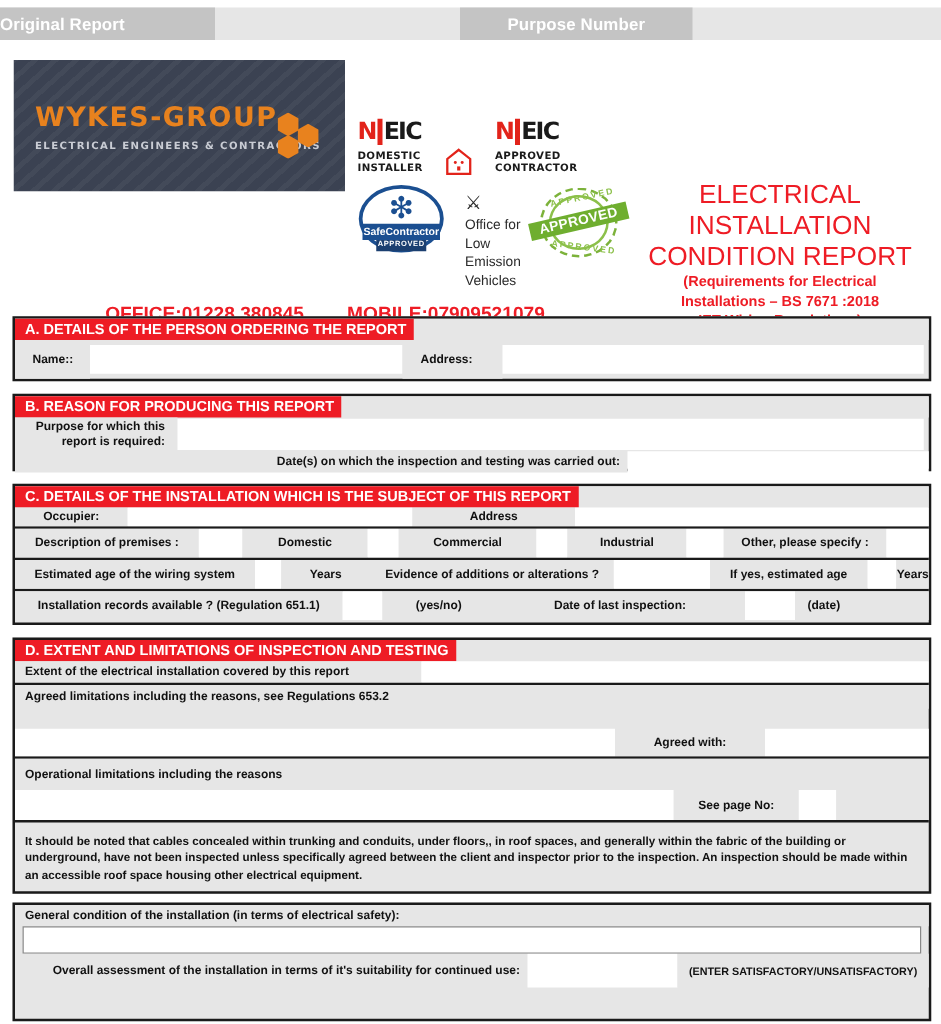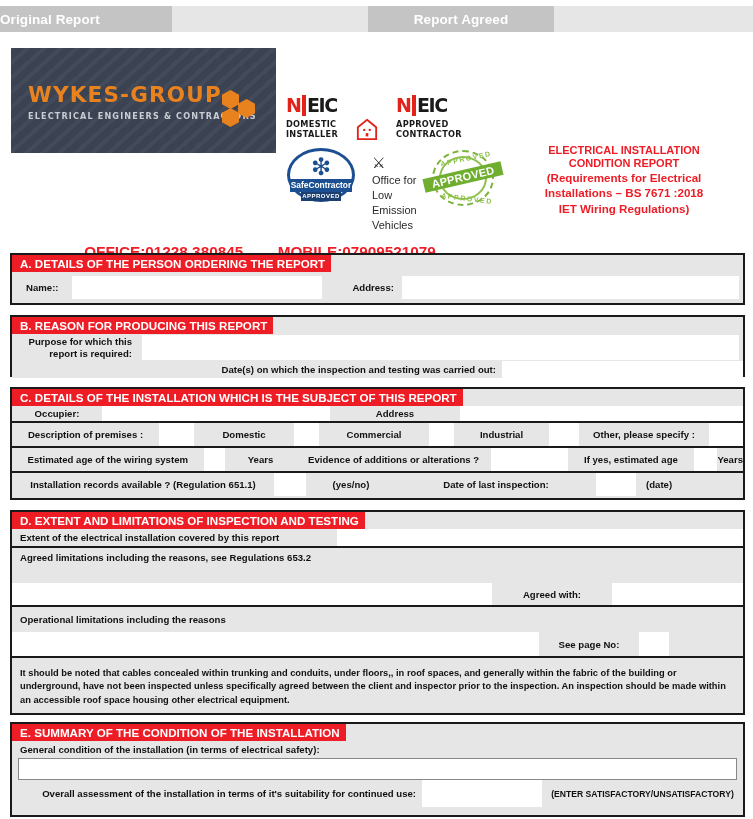--- a/index.html
+++ b/index.html
@@ -75,21 +75,21 @@
                 border: 2px solid #8cc04a; border-radius: 50%; }
   .appr-band { position: absolute; left: -9px; top: 20px; width: 80px; background: #6fae2f; color: #fff;
                font-size: 11px; font-weight: bold; text-align: center; transform: rotate(-13deg);
                letter-spacing: .3px; padding: 1px 0; }
   .appr-t { position: absolute; left: 8px; top: 5px; font-size: 7px; color: #8cc04a; font-weight: bold;
             letter-spacing: 1.6px; transform: rotate(-12deg); }
   .appr-b { position: absolute; left: 9px; bottom: 4px; font-size: 7px; color: #8cc04a; font-weight: bold;
             letter-spacing: 1.6px; transform: rotate(7deg); }
 
   .title-block { position: absolute; left: 500px; top: 106px; width: 248px; text-align: center; color: #ee1c25; }
-  .title-main { font-size: 11px; font-weight: bold; line-height: 1.18; }
+  .title-main { font-size: 21px; font-weight: normal; line-height: 1.18; }
   .title-sub { font-size: 11.6px; font-weight: bold; line-height: 1.25; margin-top: 1px; }
 
   .contact { position: absolute; left: 0; top: 205px; width: 520px; text-align: center;
              color: #ee1c25; font-weight: bold; }
   .contact-l1 { font-size: 15.3px; }
   .contact-l1 .sp { display: inline-block; width: 26px; }
   .contact-l2 { font-size: 15.3px; margin-top: 2px; }
 
   
   .sec { position: absolute; left: 10px; width: 735px; border: 2px solid #1a1a1a; background: #e6e6e6; }
@@ -115,21 +115,21 @@
 <body>
 
 <div class="page">
 
   <div class="tabstrip">
     <div class="tab-chip tab-orig">
       <span>Original Report</span>
     </div>
     <div class="tab-gap1"></div>
     <div class="tab-chip tab-num">
-      <span>Report Agreed</span>
+      <span>Purpose Number</span>
     </div>
     <div class="tab-gap2"></div>
   </div>
 
   <div class="masthead">
 
     <div class="logo-box">
       <div class="logo-stripes"></div>
       <div class="logo-inner">
         <div class="logo-word">WYKES-GROUP</div>
@@ -214,21 +214,21 @@
     </div>
   </div>
 
   <div class="sec" id="secA">
     <div class="sechead">
       <div class="lbl">A. DETAILS OF THE PERSON ORDERING THE REPORT</div>
     </div>
     <div class="row" style="height:31px;">
       <div class="cell" style="width:60px;padding-left:14px;">Name::</div>
       <div class="fld" style="width:250px;margin:4px 0;"></div>
-      <div class="cell" style="width:80px;justify-content:flex-end;padding-right:8px;">Address:</div>
+      <div class="cell" style="width:80px;justify-content:flex-end;padding-right:24px;">Address:</div>
       <div class="fld" style="flex:1;margin:4px 4px 4px 0;"></div>
     </div>
   </div>
 
   <div class="sec" id="secB">
     <div class="sechead">
       <div class="lbl">B. REASON FOR PRODUCING THIS REPORT</div>
     </div>
     <div class="row" style="height:27px;">
       <div class="cell" style="width:130px;display:block;text-align:right;padding:2px 10px 0 0;line-height:1.25;">
@@ -313,23 +313,20 @@
       <div class="fld" style="width:527px;"></div>
       <div class="cell" style="width:100px;justify-content:center;">See page No:</div>
       <div class="fld" style="width:30px;"></div>
       <div class="cell" style="flex:1;"></div>
     </div>
     <div class="hr"></div>
     <div class="note" style="padding-top:9px;">It should be noted that cables concealed within trunking and conduits, under floors,, in roof spaces, and generally within the fabric of the building or underground, have not been inspected unless specifically agreed between the client and inspector prior to the inspection. An inspection should be made within an accessible roof space housing other electrical equipment.</div>
   </div>
 
   <div class="sec" id="secE">
-    <div class="sechead">
-      <div class="lbl">E. SUMMARY OF THE CONDITION OF THE INSTALLATION</div>
-    </div>
     <div class="row" style="height:17px;">
       <div class="cell" style="flex:1;padding-left:8px;">General condition of the installation (in terms of electrical safety):</div>
     </div>
     <div class="row" style="height:22px;">
       <div class="fld" style="flex:1;margin:0 6px;border:1px solid #888;"></div>
     </div>
     <div class="row" style="height:27px;">
       <div class="cell" style="width:410px;justify-content:flex-end;padding-right:6px;">Overall assessment of the installation in terms of it's suitability for continued use:</div>
       <div class="fld" style="width:120px;"></div>
       <div class="cell" style="flex:1;justify-content:center;font-size:8.6px;">(ENTER SATISFACTORY/UNSATISFACTORY)</div>

